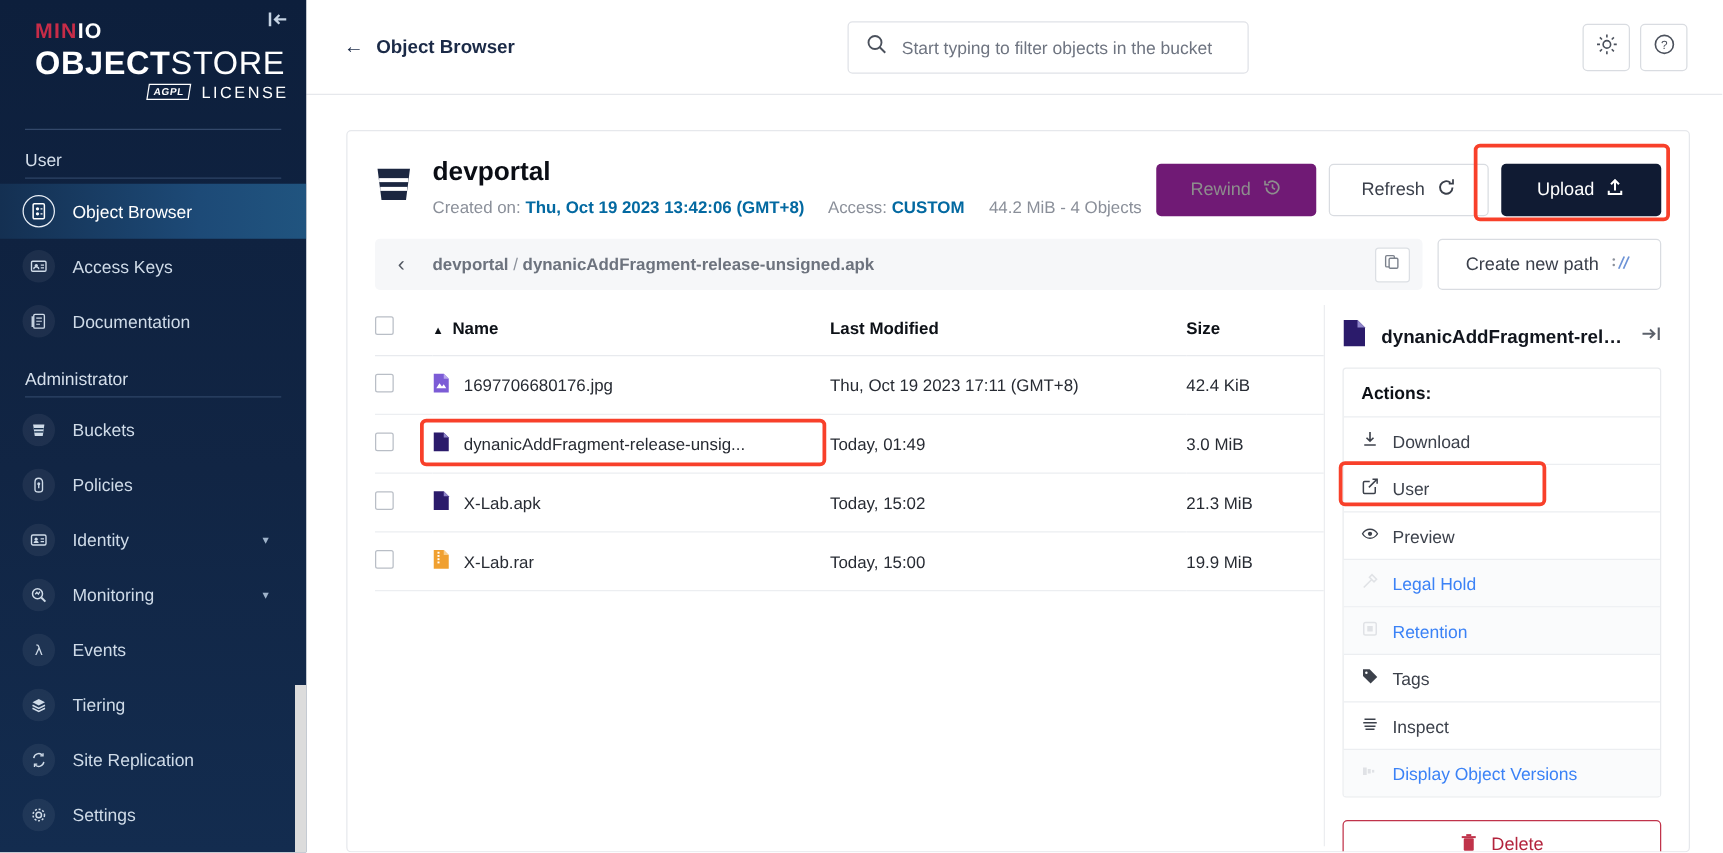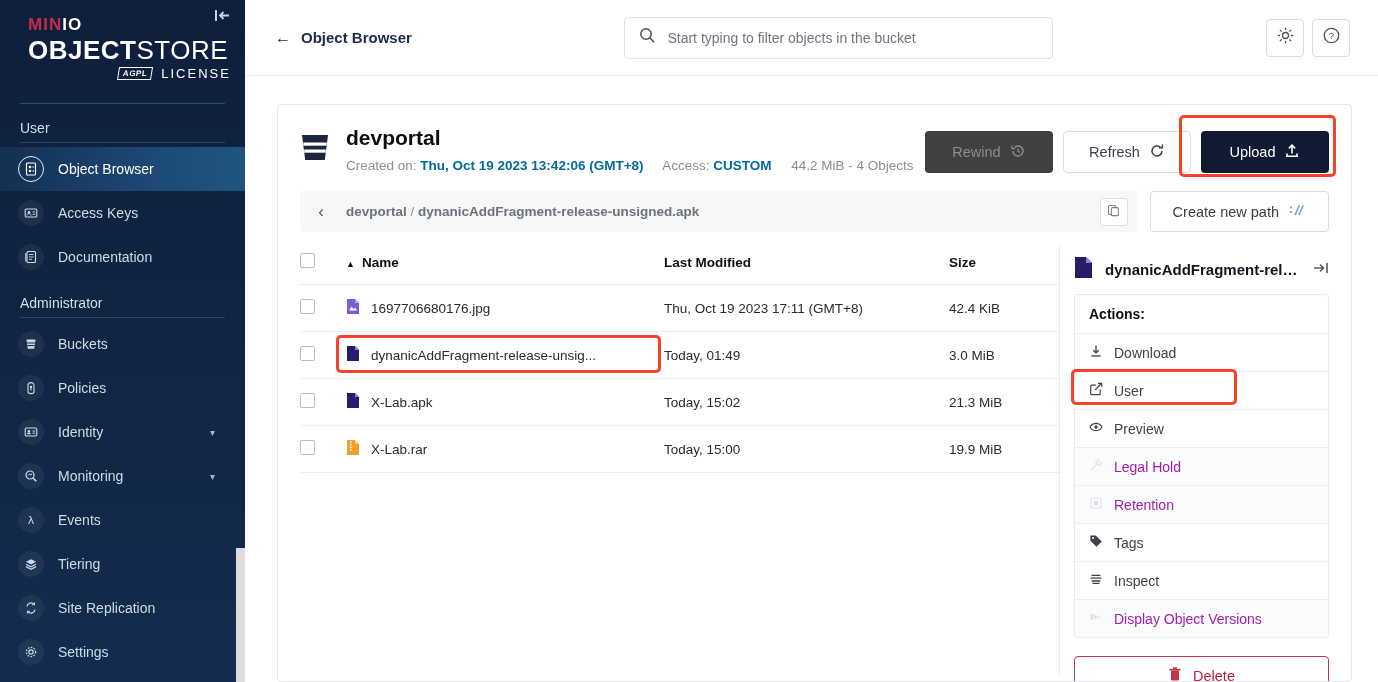--- a/index.html
+++ b/index.html
@@ -81,21 +81,21 @@
     height: 76px; flex: 0 0 76px; border-bottom: 1px solid #e6e8ec;
     display: flex; align-items: center; padding: 0 28px 0 30px; background:#fff;
   }
   .tb-back {
     display: flex; align-items: center; gap: 10px;
     color: #1b2a47; font-size: 15px; font-weight: bold; cursor: pointer;
   }
   .tb-back .arrow { font-size: 16px; font-weight: normal; }
   .tb-searchwrap { flex: 1; display: flex; justify-content: center; }
   .tb-search {
-    width: 429px; height: 42px; border: 1px solid #e0e2e7; border-radius: 4px;
+    width: 321px; height: 42px; border: 1px solid #e0e2e7; border-radius: 4px;
     display: flex; align-items: center; padding: 0 14px; gap: 11px; background: #fff;
   }
   .tb-search input {
     border: none; outline: none; flex: 1; font-size: 14px;
     font-family: "Liberation Sans", sans-serif; color: #3b3f4a;
   }
   .tb-search input::placeholder { color: #6e7480; }
   .tb-icons { display: flex; gap: 8px; }
   .tb-iconbtn {
     width: 38px; height: 38px; border: 1px solid #d9dce1; border-radius: 4px;
@@ -120,21 +120,21 @@
   .bucket-sub b { color: #0369a1; font-weight: bold; }
   .bucket-sub .sp { display:inline-block; width: 12px; }
 
   .bucket-actions { display: flex; align-items: flex-start; gap: 10px; padding-top: 6px; position: relative; }
   .btn {
     height: 42px; border-radius: 4px; font-size: 14.5px;
     display: inline-flex; align-items: center; justify-content: center; gap: 9px;
     padding: 0 20px; cursor: pointer; font-family: "Liberation Sans", sans-serif;
     white-space: nowrap;
   }
-  .btn-rewind { background: #404040; color: #8d8d8d; border: none; min-width: 128px; cursor: default; }
+  .btn-rewind { background: #701a75; color: #8d8d8d; border: none; min-width: 128px; cursor: default; }
   .btn-refresh { background: #fff; color: #3a3f4a; border: 1px solid #d9dce1; min-width: 128px; }
   .btn-upload { background: #101b33; color: #fff; border: none; min-width: 128px; }
   .hl-upload {
     position: absolute; right: -7px; top: -10px; width: 157px; height: 62px;
     border: 3px solid #f8402a; border-radius: 5px; pointer-events: none;
   }
 
   .pathbar { display: flex; align-items: center; gap: 12px; padding: 0 22px 12px 22px; }
   .pathfield {
     flex: 1; height: 41px; background: #f6f7f9; border-radius: 4px;
@@ -200,21 +200,21 @@
   .actions-box { border: 1px solid #e9ebee; border-radius: 3px; }
   .actions-hdr {
     font-size: 14px; font-weight: bold; color: #0d1117; padding: 11px 14px;
     border-bottom: 1px solid #eceef1;
   }
   .act-item {
     display: flex; align-items: center; gap: 11px; padding: 10px 14px;
     font-size: 14px; color: #3c414b; border-bottom: 1px solid #eceef1; cursor: pointer;
   }
   .act-item:last-child { border-bottom: none; }
-  .act-item.disabled { color: #a21caf; background: #fafbfc; cursor: default; }
+  .act-item.disabled { color: #3b82f6; background: #fafbfc; cursor: default; }
   .act-item.disabled svg { opacity: .45; }
   .hl-share {
     position: absolute; left: -4px; width: 166px; height: 36px;
     border: 3px solid #f8402a; border-radius: 5px; pointer-events: none;
   }
   .btn-delete {
     margin-top: 18px; width: 100%; height: 40px; background: #fff;
     border: 1px solid #c0334a; border-radius: 4px; color: #b3243d;
     display: flex; align-items: center; justify-content: center; gap: 11px;
     font-size: 14.5px; cursor: pointer;

